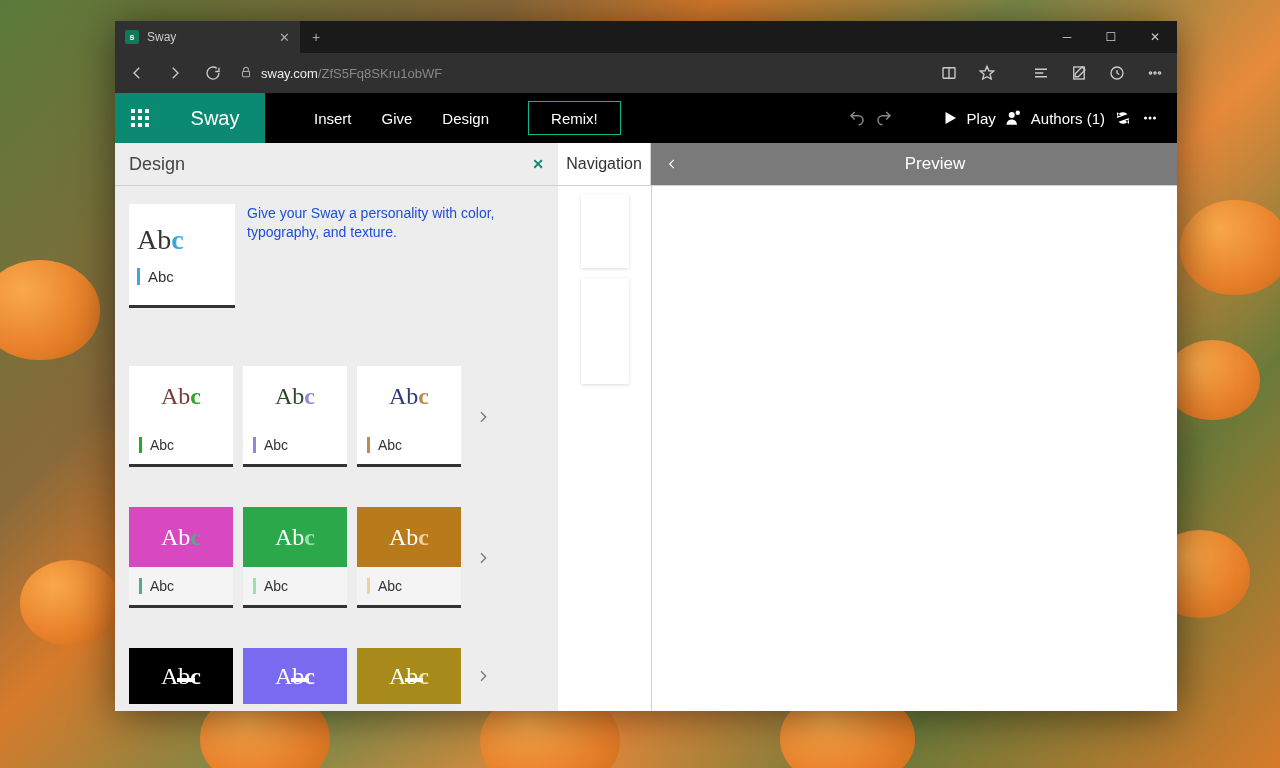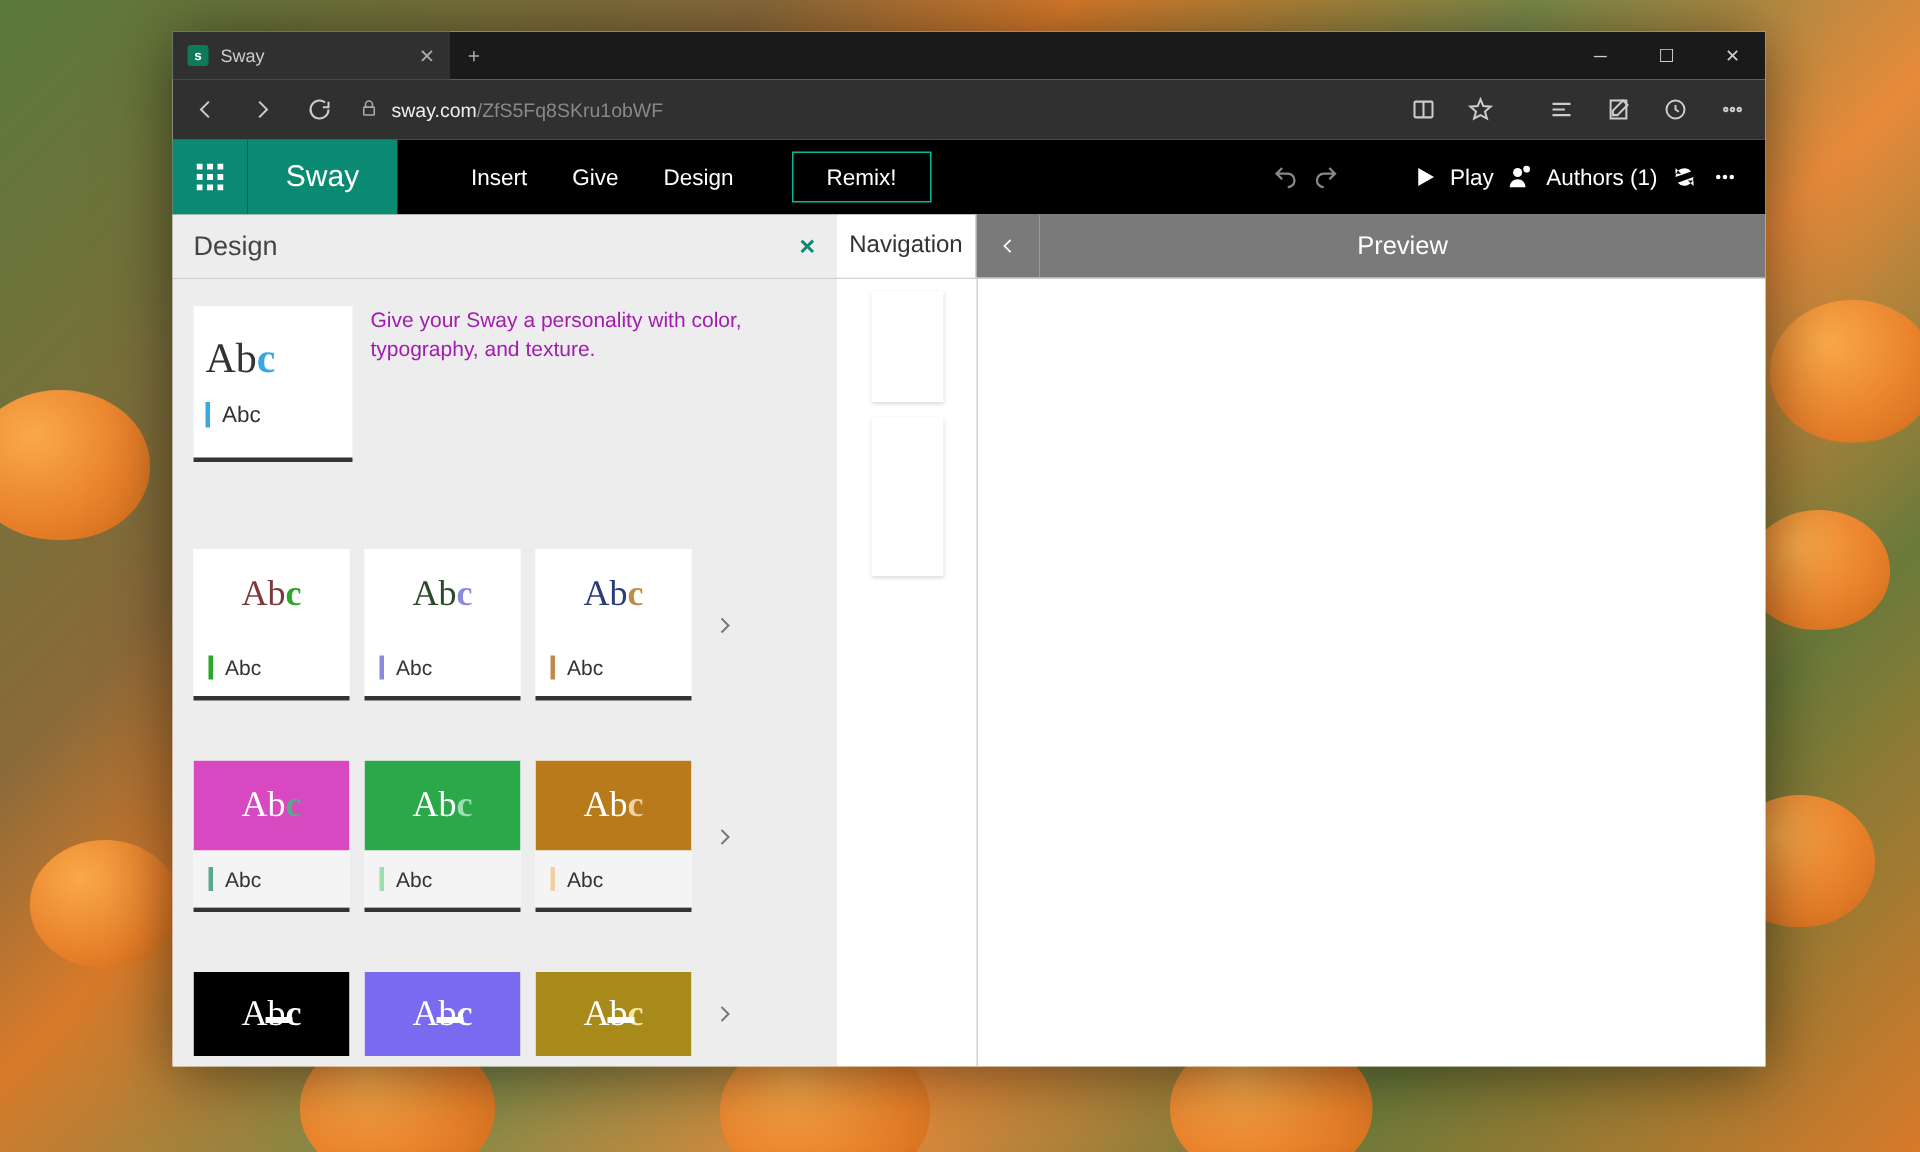--- a/index.html
+++ b/index.html
@@ -41,21 +41,21 @@
 .prevhdr{flex:1;background:#7a7a7a;display:flex;align-items:center;justify-content:center;color:#fff;font-size:17px}
 .body{flex:1;display:flex;overflow:hidden}
 .designpane{width:415px;background:#ededed;padding:18px 14px;overflow:hidden}
 .storylane{width:93px;background:#fff;border-right:1px solid #d0d0d0;padding-top:8px;display:flex;flex-direction:column;align-items:center;gap:10px}
 .storycard{width:48px;background:#fff;box-shadow:0 1px 3px rgba(0,0,0,.15)}
 .preview{flex:1;background:#fff}
 .currow{display:flex;gap:12px;align-items:flex-start}
 .curcard{width:106px;height:104px;background:#fff;border-bottom:3px solid #333;padding:8px;box-sizing:border-box;display:flex;flex-direction:column;justify-content:center;gap:12px}
 .curcard .big{font-family:"Times New Roman",serif;font-size:28px}
 .curcard .small{font-family:Arial;font-size:15px;border-left:3px solid #3aa8e0;padding-left:8px;color:#333}
-.desc{flex:1;color:#a21caf;font-size:14px;line-height:1.35}
+.desc{flex:1;color:#1d4ed8;font-size:14px;line-height:1.35}
 .customize{margin-top:28px;width:100%;height:34px;background:#d8d8d8;border:none;color:#555;font-size:14px}
 .stylerow{display:flex;align-items:center;margin-top:58px;gap:10px}
 .stylerow.tight{margin-top:40px}
 .stylegrid{display:flex;gap:10px}
 .scard{width:104px;background:#fff;border-bottom:3px solid #333;box-sizing:border-box;overflow:hidden}
 .scard .top{height:60px;display:flex;align-items:center;justify-content:center;font-family:"Times New Roman",serif;font-size:24px}
 .scard .bot{height:38px;display:flex;align-items:center;font-family:Arial;font-size:14px;padding-left:10px;background:#fff;color:#333}
 .scard .bot .bar{width:3px;height:16px;margin-right:8px}
 .scard.noborder{border-bottom:none}
 .scard .tbar{height:4px;width:18px;position:absolute;margin-top:8px;margin-left:10px}

